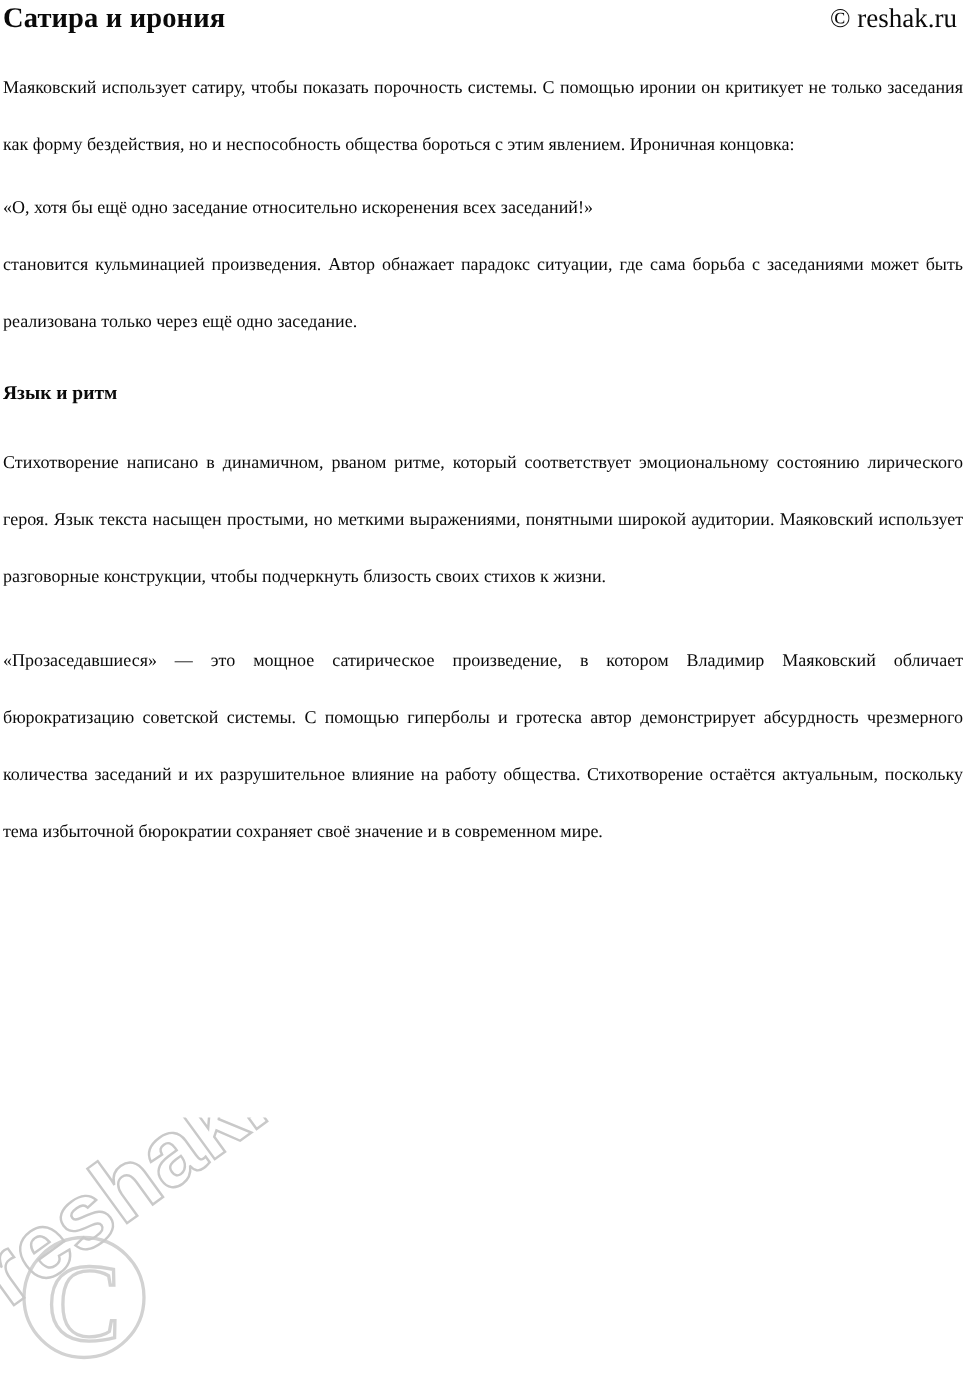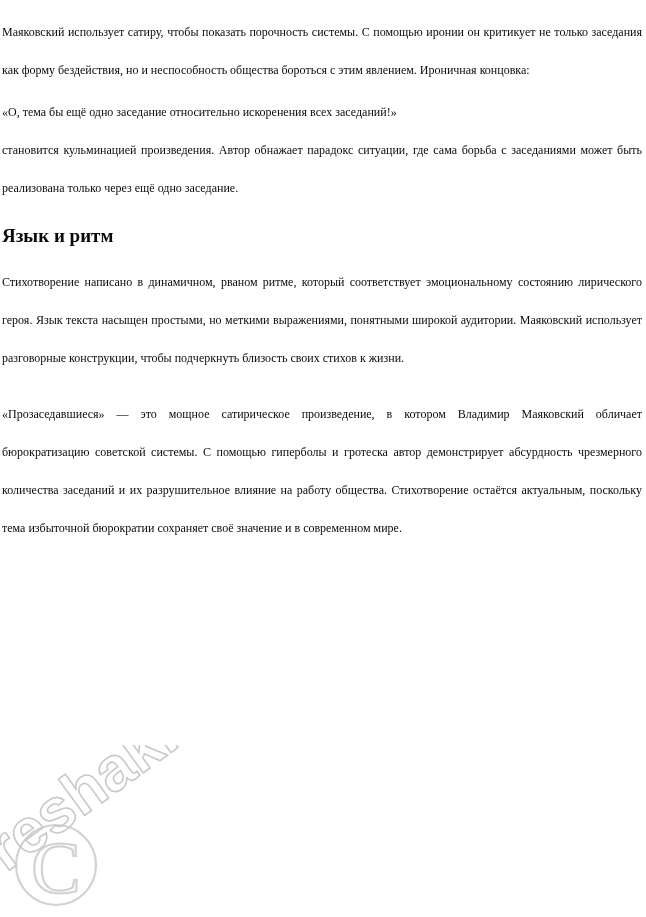--- a/index.html
+++ b/index.html
@@ -55,21 +55,21 @@
     line-height: 38px;
     text-align: justify;
     text-justify: inter-word;
     margin: 0;
     hyphens: none;
     word-spacing: 0px;
   }
   
 
   .sub-heading {
-    font-size: 19px;
+    font-size: 13px;
     font-weight: bold;
     line-height: 38px;
     margin: 0;
   }
 
   .spacer-13 { height: 13px; }
   .spacer-8  { height: 8px; }
   .spacer-10 { height: 10px; }
   .spacer-4  { height: 4px; }
 
@@ -117,28 +117,32 @@
     </g>
 
     <g transform="rotate(-36 30 120)">
       <text class="wm-text" x="6" y="112">reshak.ru</text>
     </g>
   </svg>
 </div>
 
 <div class="page">
 
+  <div class="header-row">
+    <h2 class="section-heading">Сатира и ирония</h2>
+    <span class="copyright">© reshak.ru</span>
+  </div>
 
   <div class="spacer-13"></div>
 
   <p class="para">Маяковский использует сатиру, чтобы показать порочность системы. С помощью иронии он критикует не только заседания как форму бездействия, но и неспособность общества бороться с этим явлением. Ироничная концовка:</p>
 
   <div class="spacer-4"></div>
 
-  <p class="para">«О, тема бы ещё одно заседание относительно искоренения всех заседаний!»</p>
+  <p class="para">«О, хотя бы ещё одно заседание относительно искоренения всех заседаний!»</p>
 
   <p class="para">становится кульминацией произведения. Автор обнажает парадокс ситуации, где сама борьба с заседаниями может быть реализована только через ещё одно заседание.</p>
 
   <div class="spacer-10"></div>
 
   <h3 class="sub-heading">Язык и ритм</h3>
 
   <div class="spacer-8"></div>
 
   <p class="para">Стихотворение написано в динамичном, рваном ритме, который соответствует эмоциональному состоянию лирического героя. Язык текста насыщен простыми, но меткими выражениями, понятными широкой аудитории. Маяковский использует разговорные конструкции, чтобы подчеркнуть близость своих стихов к жизни.</p>

